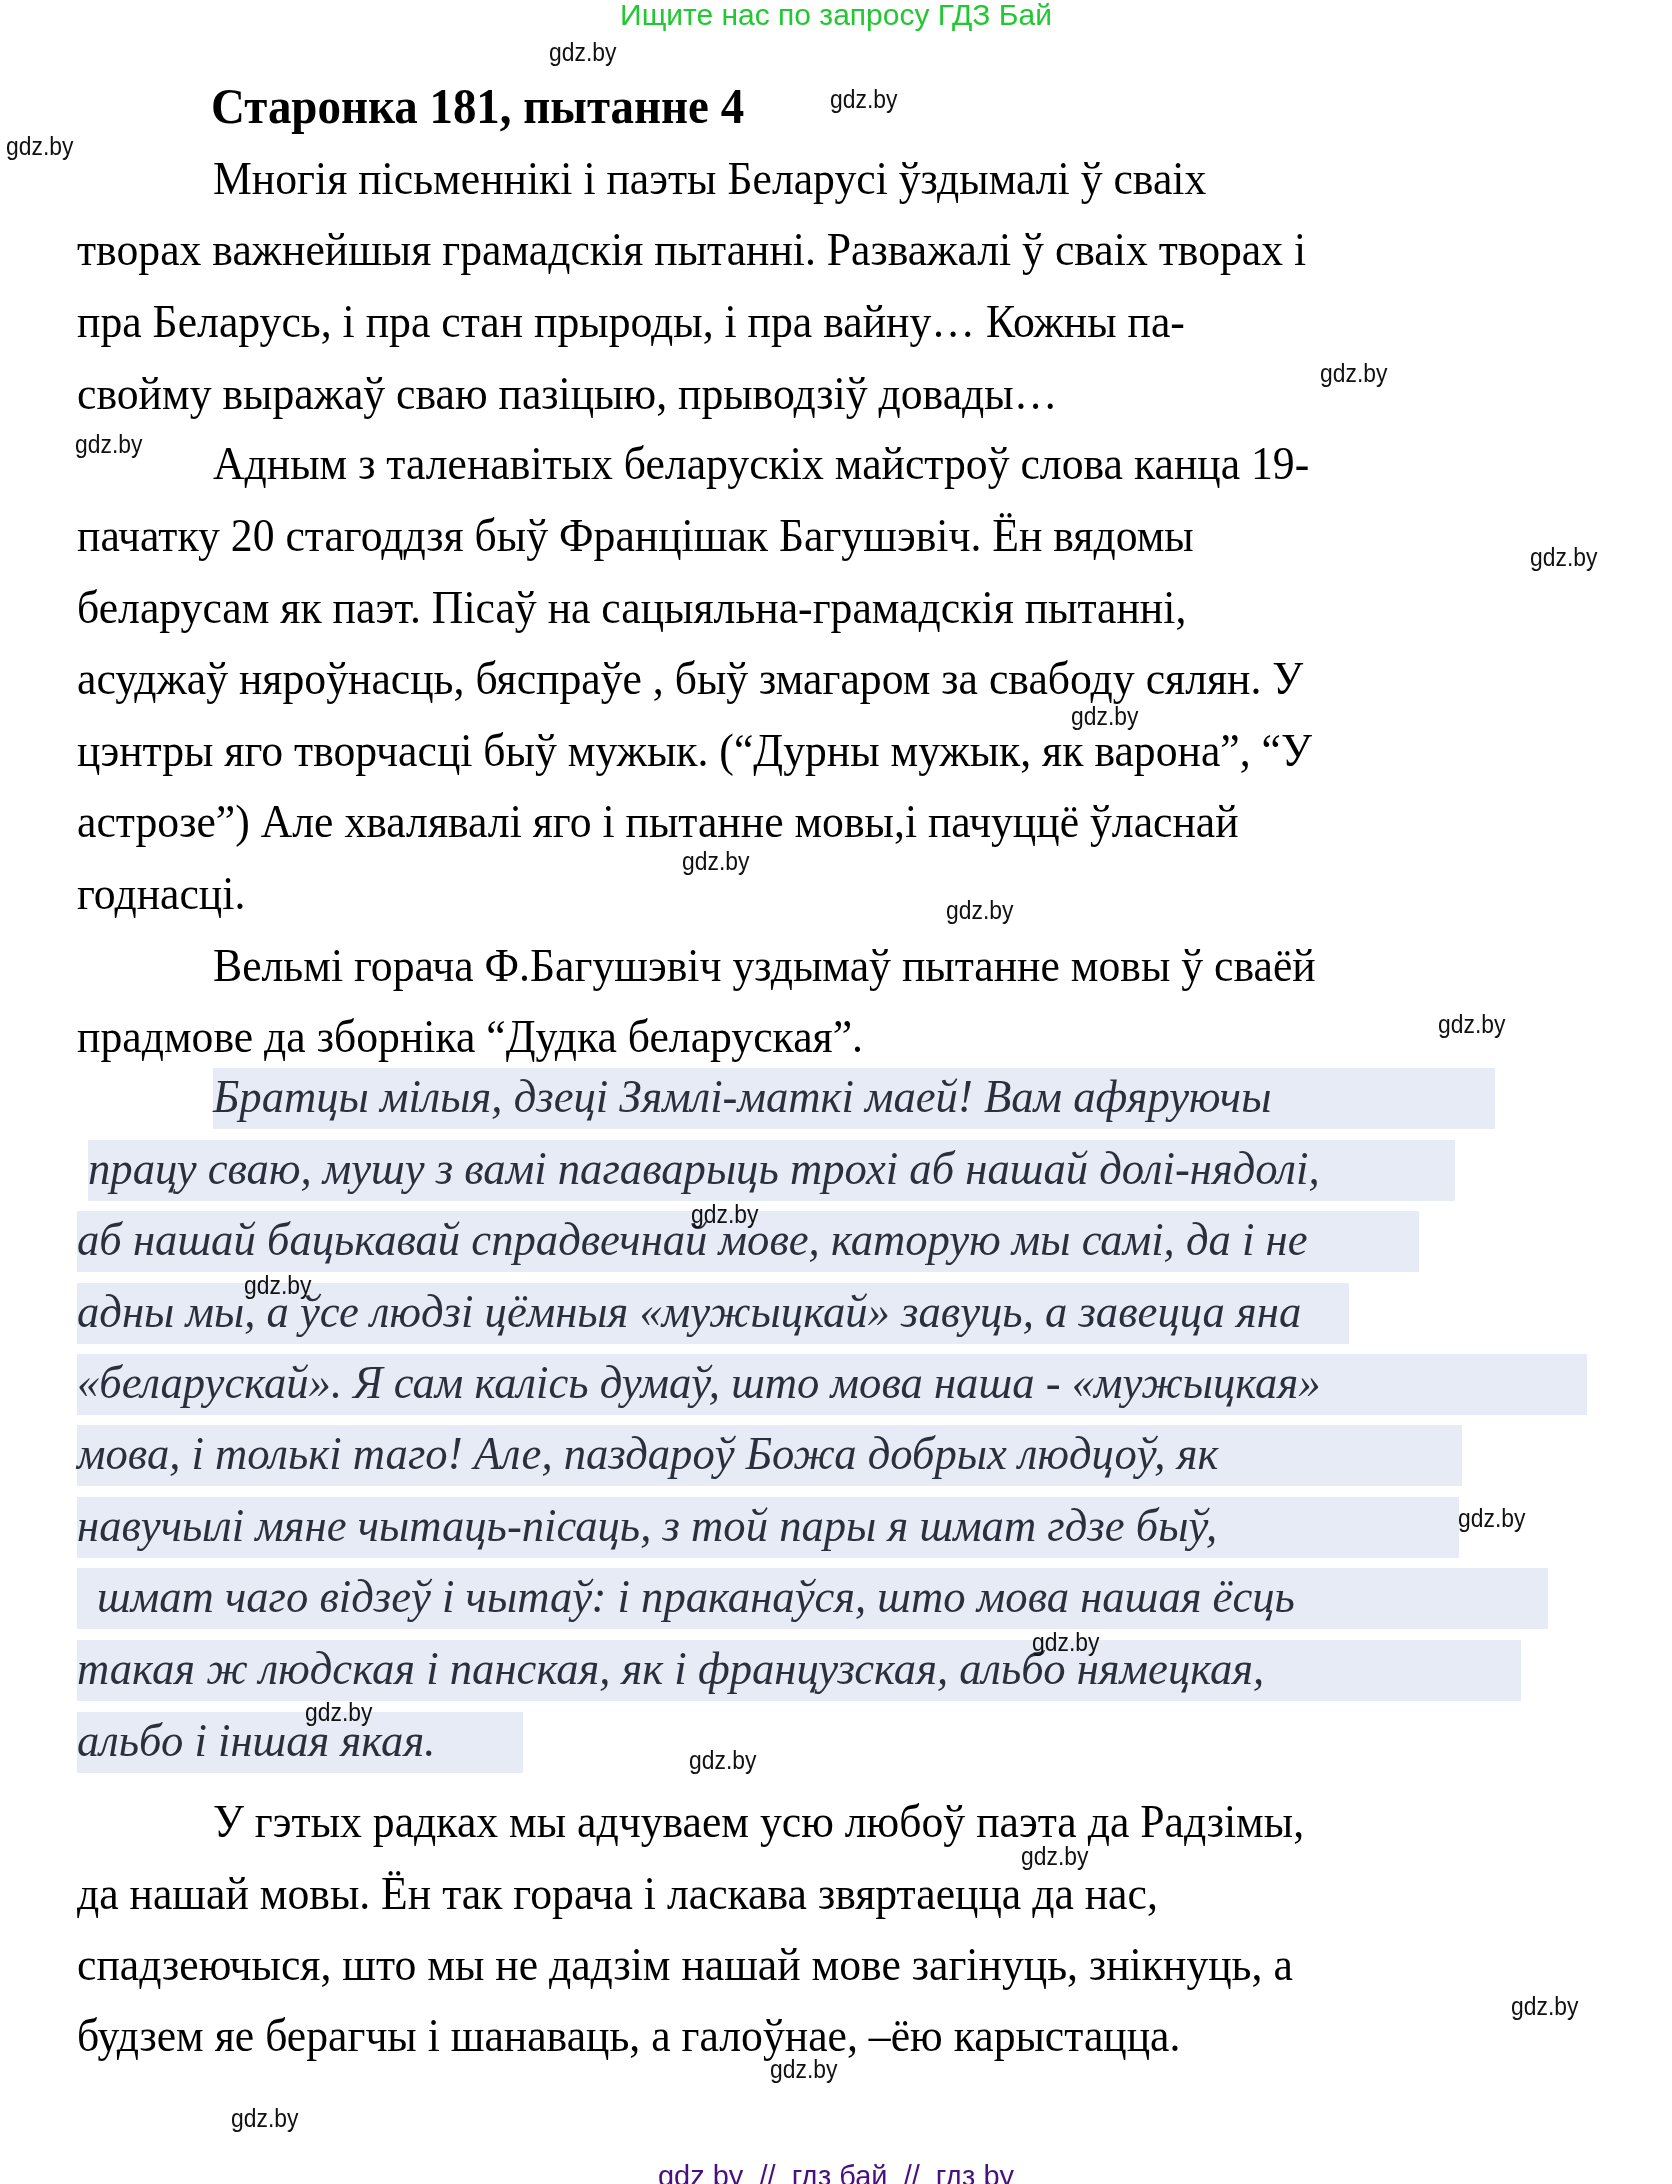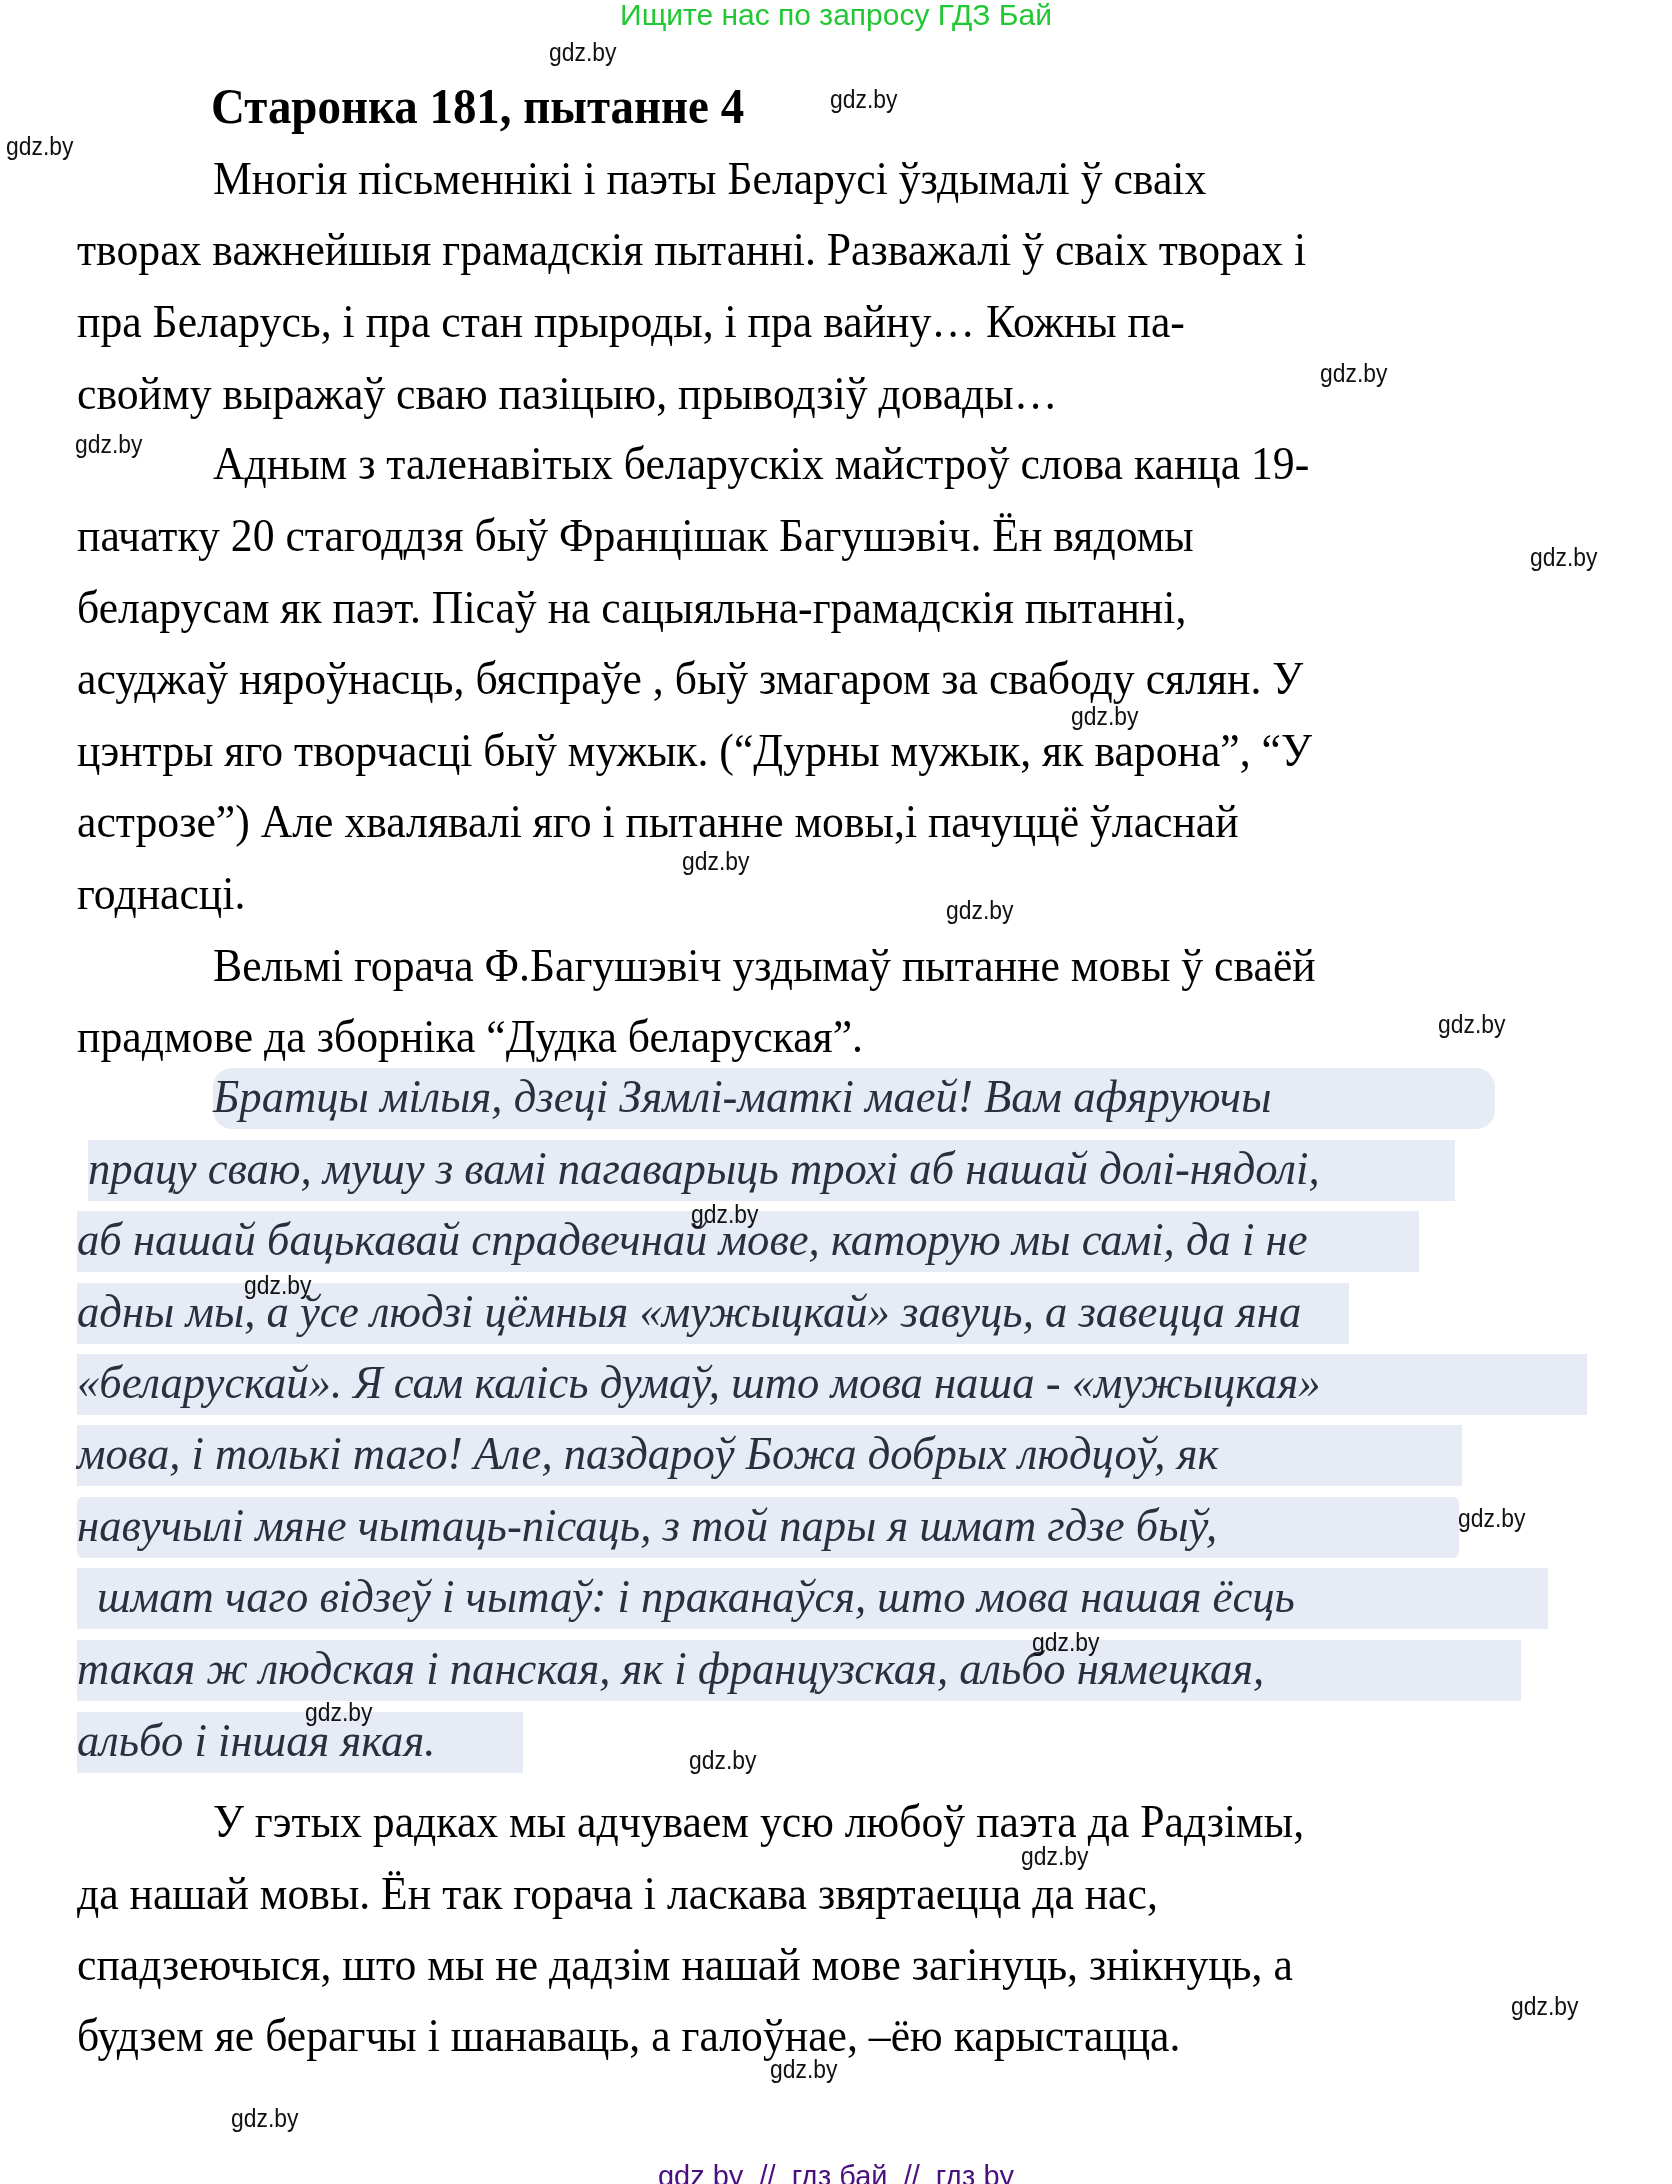--- a/index.html
+++ b/index.html
@@ -55,39 +55,39 @@
   <div class="abs line" style="left:77px; top:793px; transform:scaleX(0.93);">астрозе”)  Але хвалявалі яго і пытанне мовы,і пачуццё ўласнай</div>
   <div class="abs line" style="left:77px; top:865px; transform:scaleX(0.93);">годнасці.</div>
 </div>
 
 <div>
   <div class="abs line" style="left:213px; top:937px; transform:scaleX(0.93);">Вельмі горача Ф.Багушэвіч уздымаў пытанне  мовы ў сваёй</div>
   <div class="abs line" style="left:77px; top:1008px; transform:scaleX(0.93);">прадмове да зборніка “Дудка беларуская”.</div>
 </div>
 
 <div>
-  <div class="abs quote-line" style="left:213px; top:1068px; width:1282px; padding-left:0;border-radius:19px;">
+  <div class="abs quote-line" style="left:213px; top:1068px; width:1282px; padding-left:0;">
     <span style="display:inline-block; transform:scaleX(0.95); transform-origin:left center;">Братцы мілыя, дзеці Зямлі-маткі маей! Вам афяруючы</span>
   </div>
   <div class="abs quote-line" style="left:88px; top:1140px; width:1367px;">
     <span style="display:inline-block; transform:scaleX(0.95); transform-origin:left center;">працу сваю, мушу з вамі пагаварыць трохі аб нашай долі-нядолі,</span>
   </div>
   <div class="abs quote-line" style="left:77px; top:1211px; width:1342px;">
     <span style="display:inline-block; transform:scaleX(0.95); transform-origin:left center;">аб нашай бацькавай спрадвечнай мове, каторую мы самі, да і не</span>
   </div>
   <div class="abs quote-line" style="left:77px; top:1283px; width:1272px;text-align:center;">
     <span style="display:inline-block; transform:scaleX(0.95); transform-origin:left center;">адны мы, а ўсе людзі цёмныя «мужыцкай» завуць, а завецца яна</span>
   </div>
   <div class="abs quote-line" style="left:77px; top:1354px; width:1510px;">
     <span style="display:inline-block; transform:scaleX(0.95); transform-origin:left center;">«беларускай». Я сам калісь думаў, што мова наша - «мужыцкая»</span>
   </div>
   <div class="abs quote-line" style="left:77px; top:1425px; width:1385px;">
     <span style="display:inline-block; transform:scaleX(0.95); transform-origin:left center;">мова, і толькі таго! Але, паздароў Божа добрых людцоў, як</span>
   </div>
-  <div class="abs quote-line" style="left:77px; top:1497px; width:1382px;border-radius:6px;">
+  <div class="abs quote-line" style="left:77px; top:1497px; width:1382px;">
     <span style="display:inline-block; transform:scaleX(0.95); transform-origin:left center;">навучылі мяне чытаць-пісаць, з той пары я шмат гдзе быў,</span>
   </div>
   <div class="abs quote-line" style="left:77px; top:1568px; width:1451px;padding-left:20px;">
     <span style="display:inline-block; transform:scaleX(0.95); transform-origin:left center;">шмат чаго відзеў і чытаў: і праканаўся, што мова нашая ёсць</span>
   </div>
   <div class="abs quote-line" style="left:77px; top:1640px; width:1444px;">
     <span style="display:inline-block; transform:scaleX(0.95); transform-origin:left center;">такая ж людская і панская, як і французская, альбо нямецкая,</span>
   </div>
   <div class="abs quote-line" style="left:77px; top:1712px; width:446px;">
     <span style="display:inline-block; transform:scaleX(0.95); transform-origin:left center;">альбо і іншая якая.</span>

